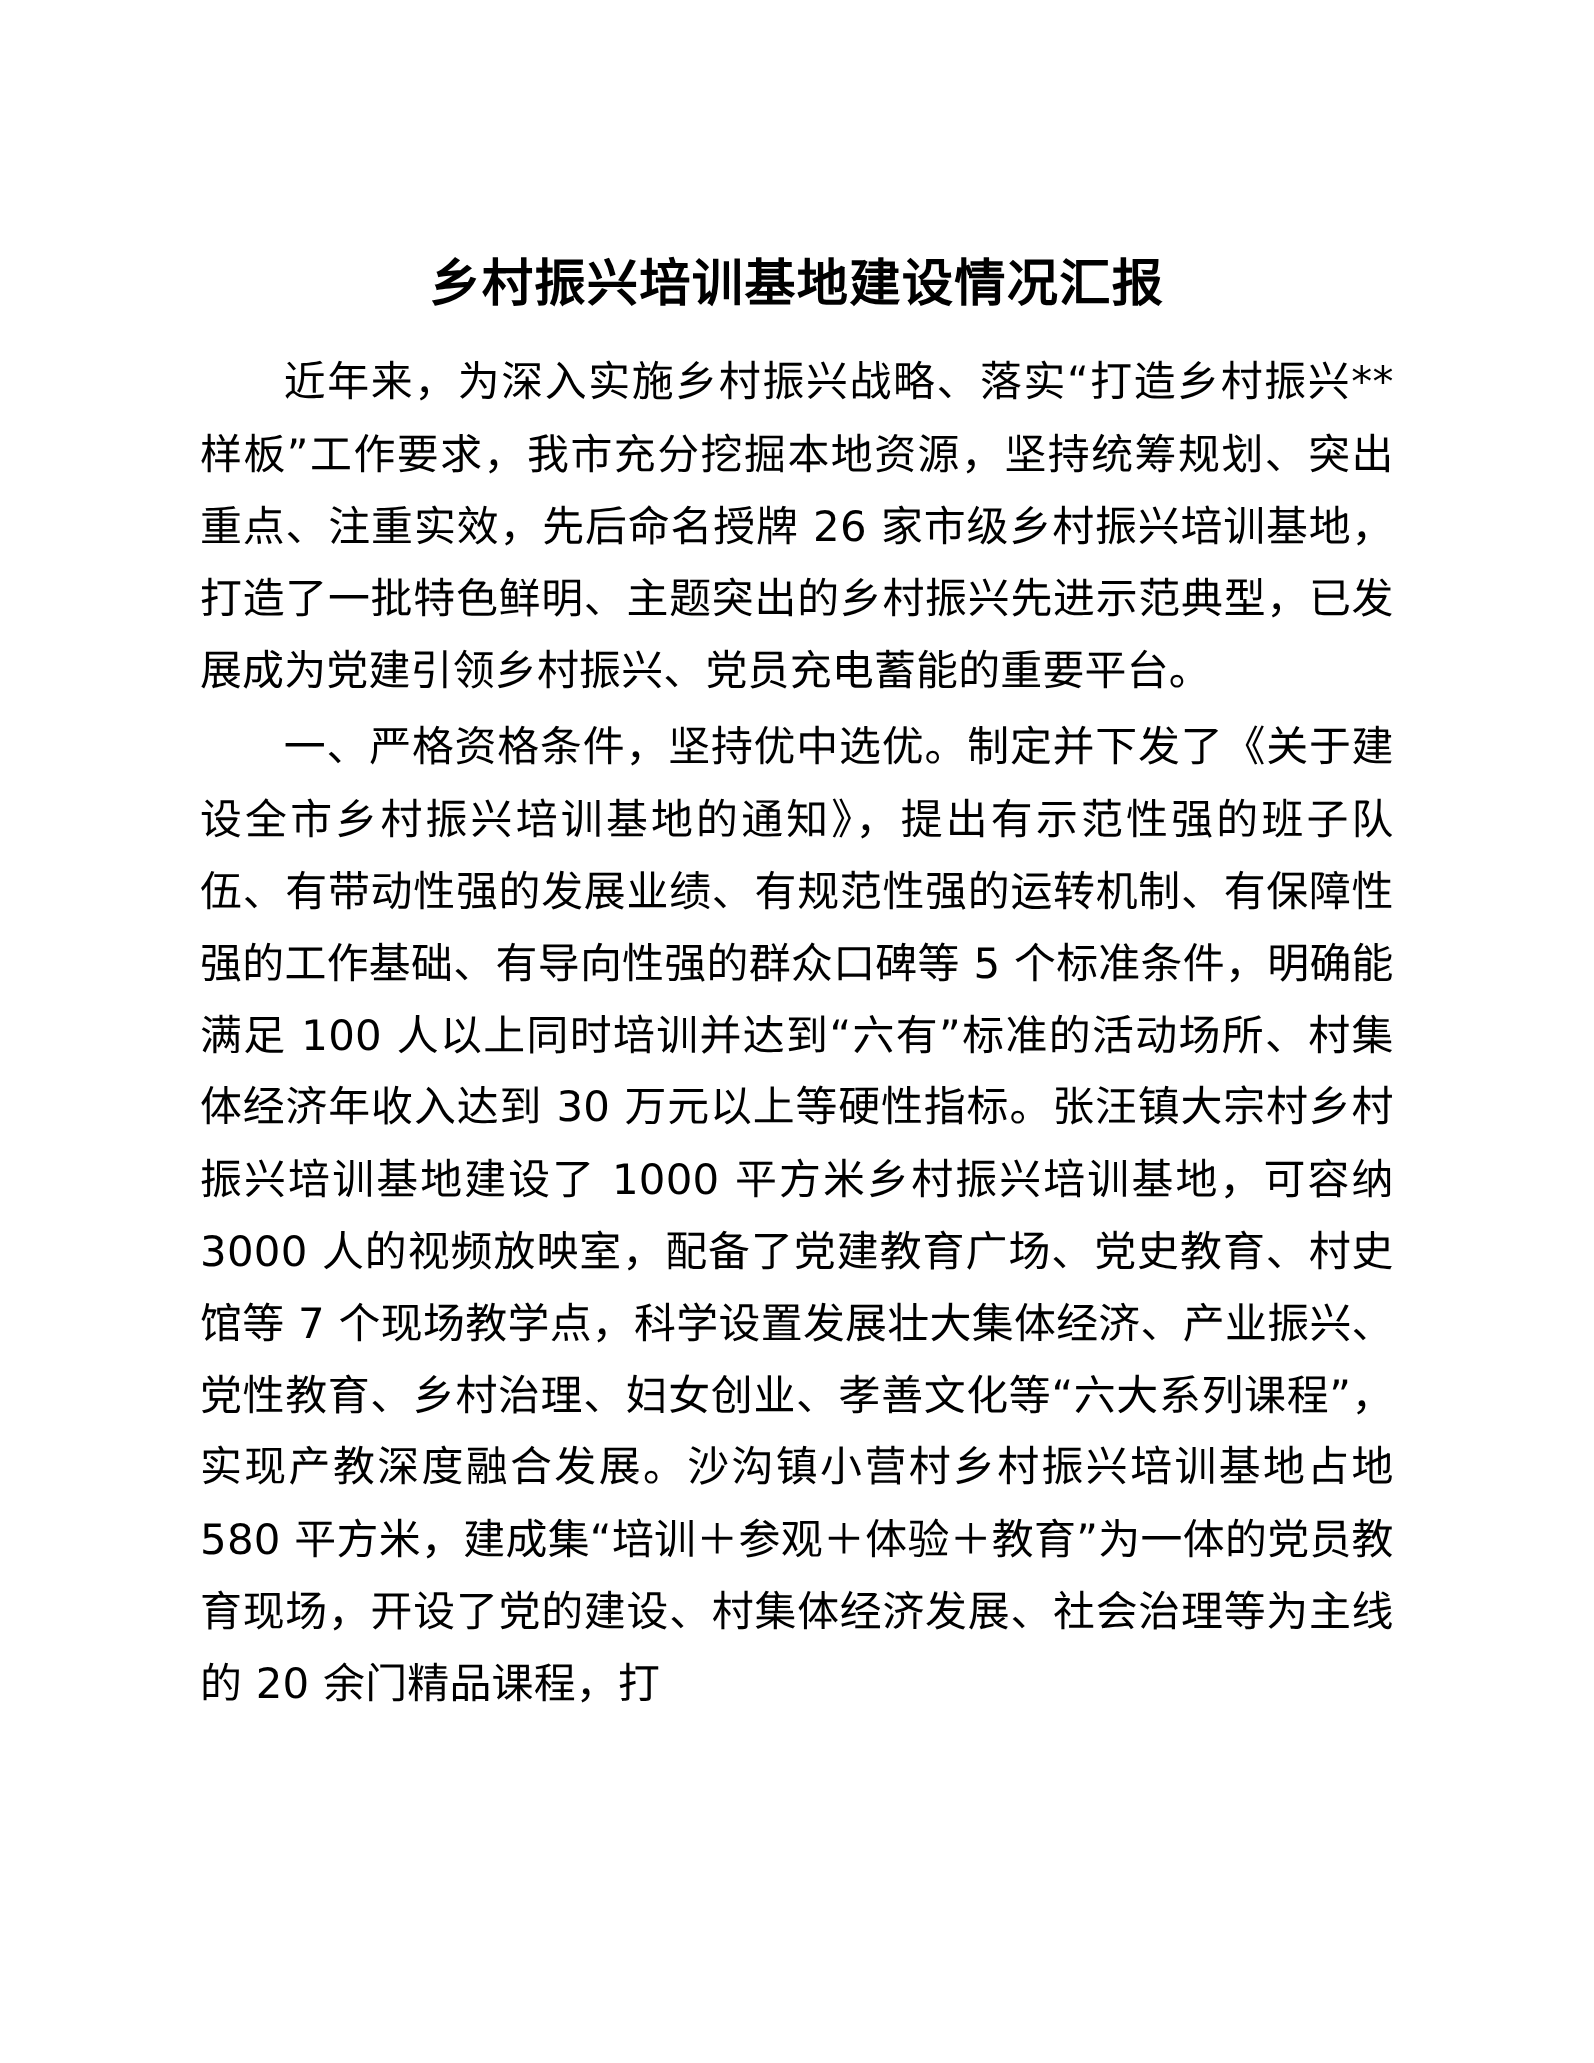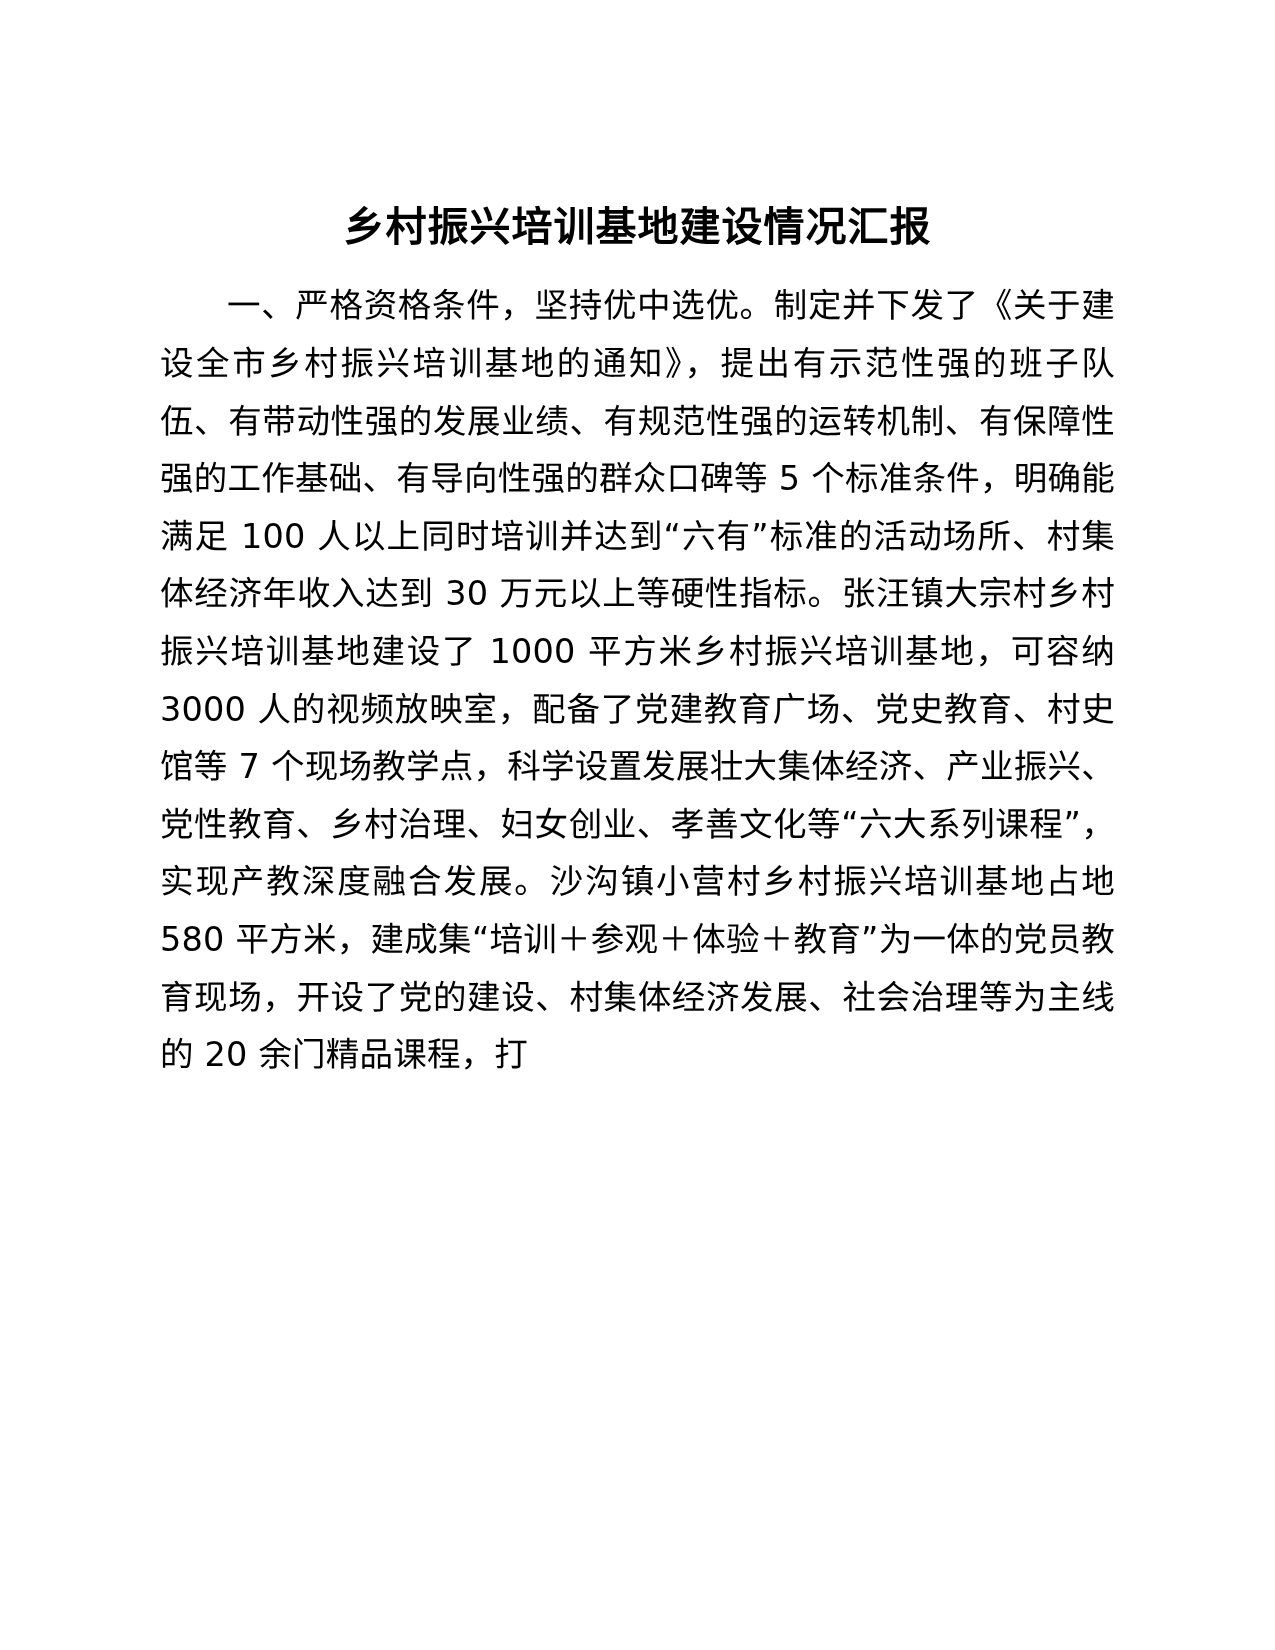--- a/index.html
+++ b/index.html
@@ -39,14 +39,15 @@
     text-indent: 2em;
     color: #000000;
     letter-spacing: 0.2px;
   }
 </style>
 </head>
 <body>
 
 <div class="page">
   <h1 class="doc-title">乡村振兴培训基地建设情况汇报</h1>
+  <p class="doc-paragraph">近年来，为深入实施乡村振兴战略、落实“打造乡村振兴**样板”工作要求，我市充分挖掘本地资源，坚持统筹规划、突出重点、注重实效，先后命名授牌 26 家市级乡村振兴培训基地，打造了一批特色鲜明、主题突出的乡村振兴先进示范典型，已发展成为党建引领乡村振兴、党员充电蓄能的重要平台。</p>
   <p class="doc-paragraph">一、严格资格条件，坚持优中选优。制定并下发了《关于建设全市乡村振兴培训基地的通知》，提出有示范性强的班子队伍、有带动性强的发展业绩、有规范性强的运转机制、有保障性强的工作基础、有导向性强的群众口碑等 5 个标准条件，明确能满足 100 人以上同时培训并达到“六有”标准的活动场所、村集体经济年收入达到 30 万元以上等硬性指标。张汪镇大宗村乡村振兴培训基地建设了 1000 平方米乡村振兴培训基地，可容纳 3000 人的视频放映室，配备了党建教育广场、党史教育、村史馆等 7 个现场教学点，科学设置发展壮大集体经济、产业振兴、党性教育、乡村治理、妇女创业、孝善文化等“六大系列课程”，实现产教深度融合发展。沙沟镇小营村乡村振兴培训基地占地 580 平方米，建成集“培训＋参观＋体验＋教育”为一体的党员教育现场，开设了党的建设、村集体经济发展、社会治理等为主线的 20 余门精品课程，打</p>
 </div>
 
 </body></html>

